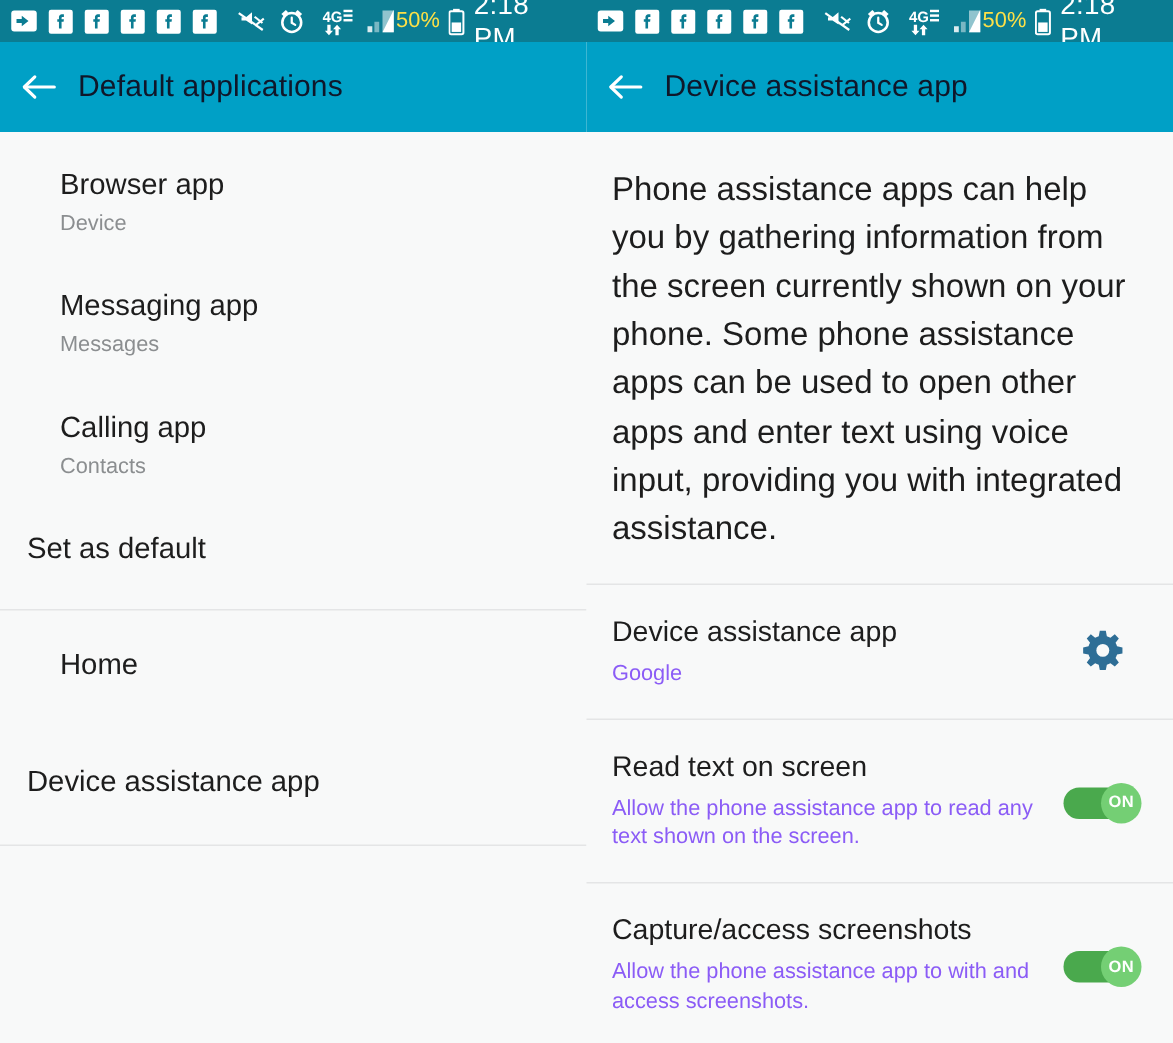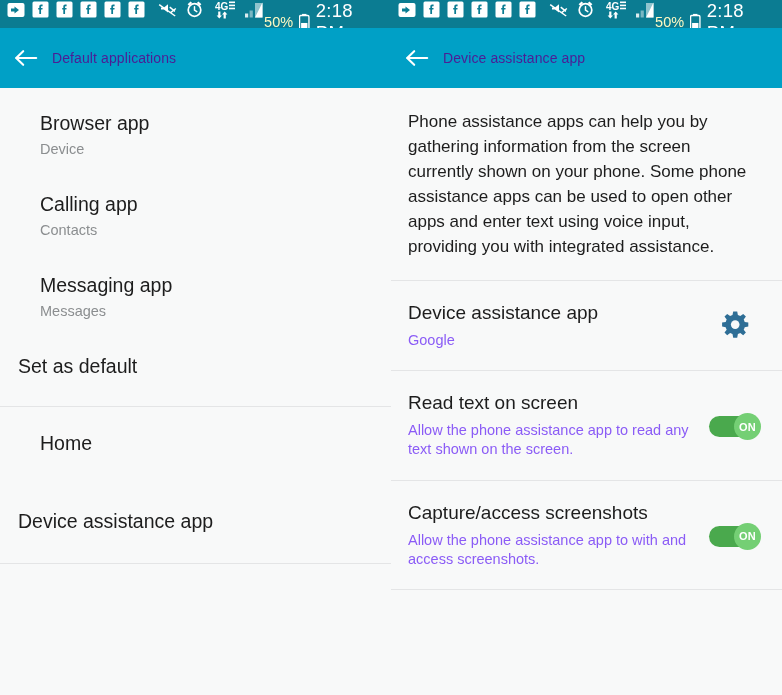--- a/index.html
+++ b/index.html
@@ -24,34 +24,34 @@
     width: 782px;
     height: 28px;
     background: #0b7c92;
     display: flex;
     align-items: center;
   }
   .status-half {
     width: 391px;
     height: 28px;
     display: flex;
-    align-items: flex-start;
+    align-items: center;
     padding-left: 7px;
   }
   .sb-icons-left { display: flex; align-items: center; gap: 7px; }
   .sb-icon { display: block; }
   .sb-right {
     margin-left: auto;
     display: flex;
     align-items: center;
     gap: 6px;
     padding-right: 8px;
   }
   .sb-batt-text {
-    color: #fef9c3;
+    color: #fde047;
     font-size: 14.5px;
     letter-spacing: 0.1px;
   }
   .sb-clock {
     color: #ffffff;
     font-size: 18.5px;
     letter-spacing: 0.2px;
   }
 
   
@@ -68,22 +68,22 @@
   .appbar.right { left: 391px; }
   .back-btn {
     width: 52px;
     height: 60px;
     display: flex;
     align-items: center;
     justify-content: center;
     cursor: pointer;
   }
   .appbar-title {
-    color: #4c1d95;
-    font-size: 14px;
+    color: #0f172a;
+    font-size: 20px;
     letter-spacing: 0.1px;
     white-space: nowrap;
   }
 
   
   .panel {
     position: absolute;
     top: 88px;
     width: 391px;
     height: 607px;
@@ -113,21 +113,21 @@
   .lrow.one  { height: 75px; padding-top: 26px; }
   .hr {
     height: 1px;
     background: #e4e5e6;
     margin: 0;
   }
 
   
   .intro {
     padding: 22px 22px 20px 17px;
-    font-size: 17px;
+    font-size: 22px;
     line-height: 1.47;
     color: #1d1d1d;
   }
   .rrow {
     position: relative;
     padding: 22px 18px 20px 17px;
     display: flex;
     align-items: flex-start;
     cursor: pointer;
     min-height: 74px;
@@ -348,27 +348,27 @@
   </div>
 
   <div class="panel left">
 
     <div class="lrow two">
       <div class="title">Browser app</div>
       <div class="sub">Device</div>
     </div>
 
     <div class="lrow two">
+      <div class="title">Messaging app</div>
+      <div class="sub">Messages</div>
+    </div>
+
+    <div class="lrow two">
       <div class="title">Calling app</div>
       <div class="sub">Contacts</div>
-    </div>
-
-    <div class="lrow two">
-      <div class="title">Messaging app</div>
-      <div class="sub">Messages</div>
     </div>
 
     <div class="lrow one">
       <div class="title">Set as default</div>
     </div>
 
     <div class="hr"></div>
 
     <div class="lrow two" style="padding-top:27px">
       <div class="title">Home</div>

